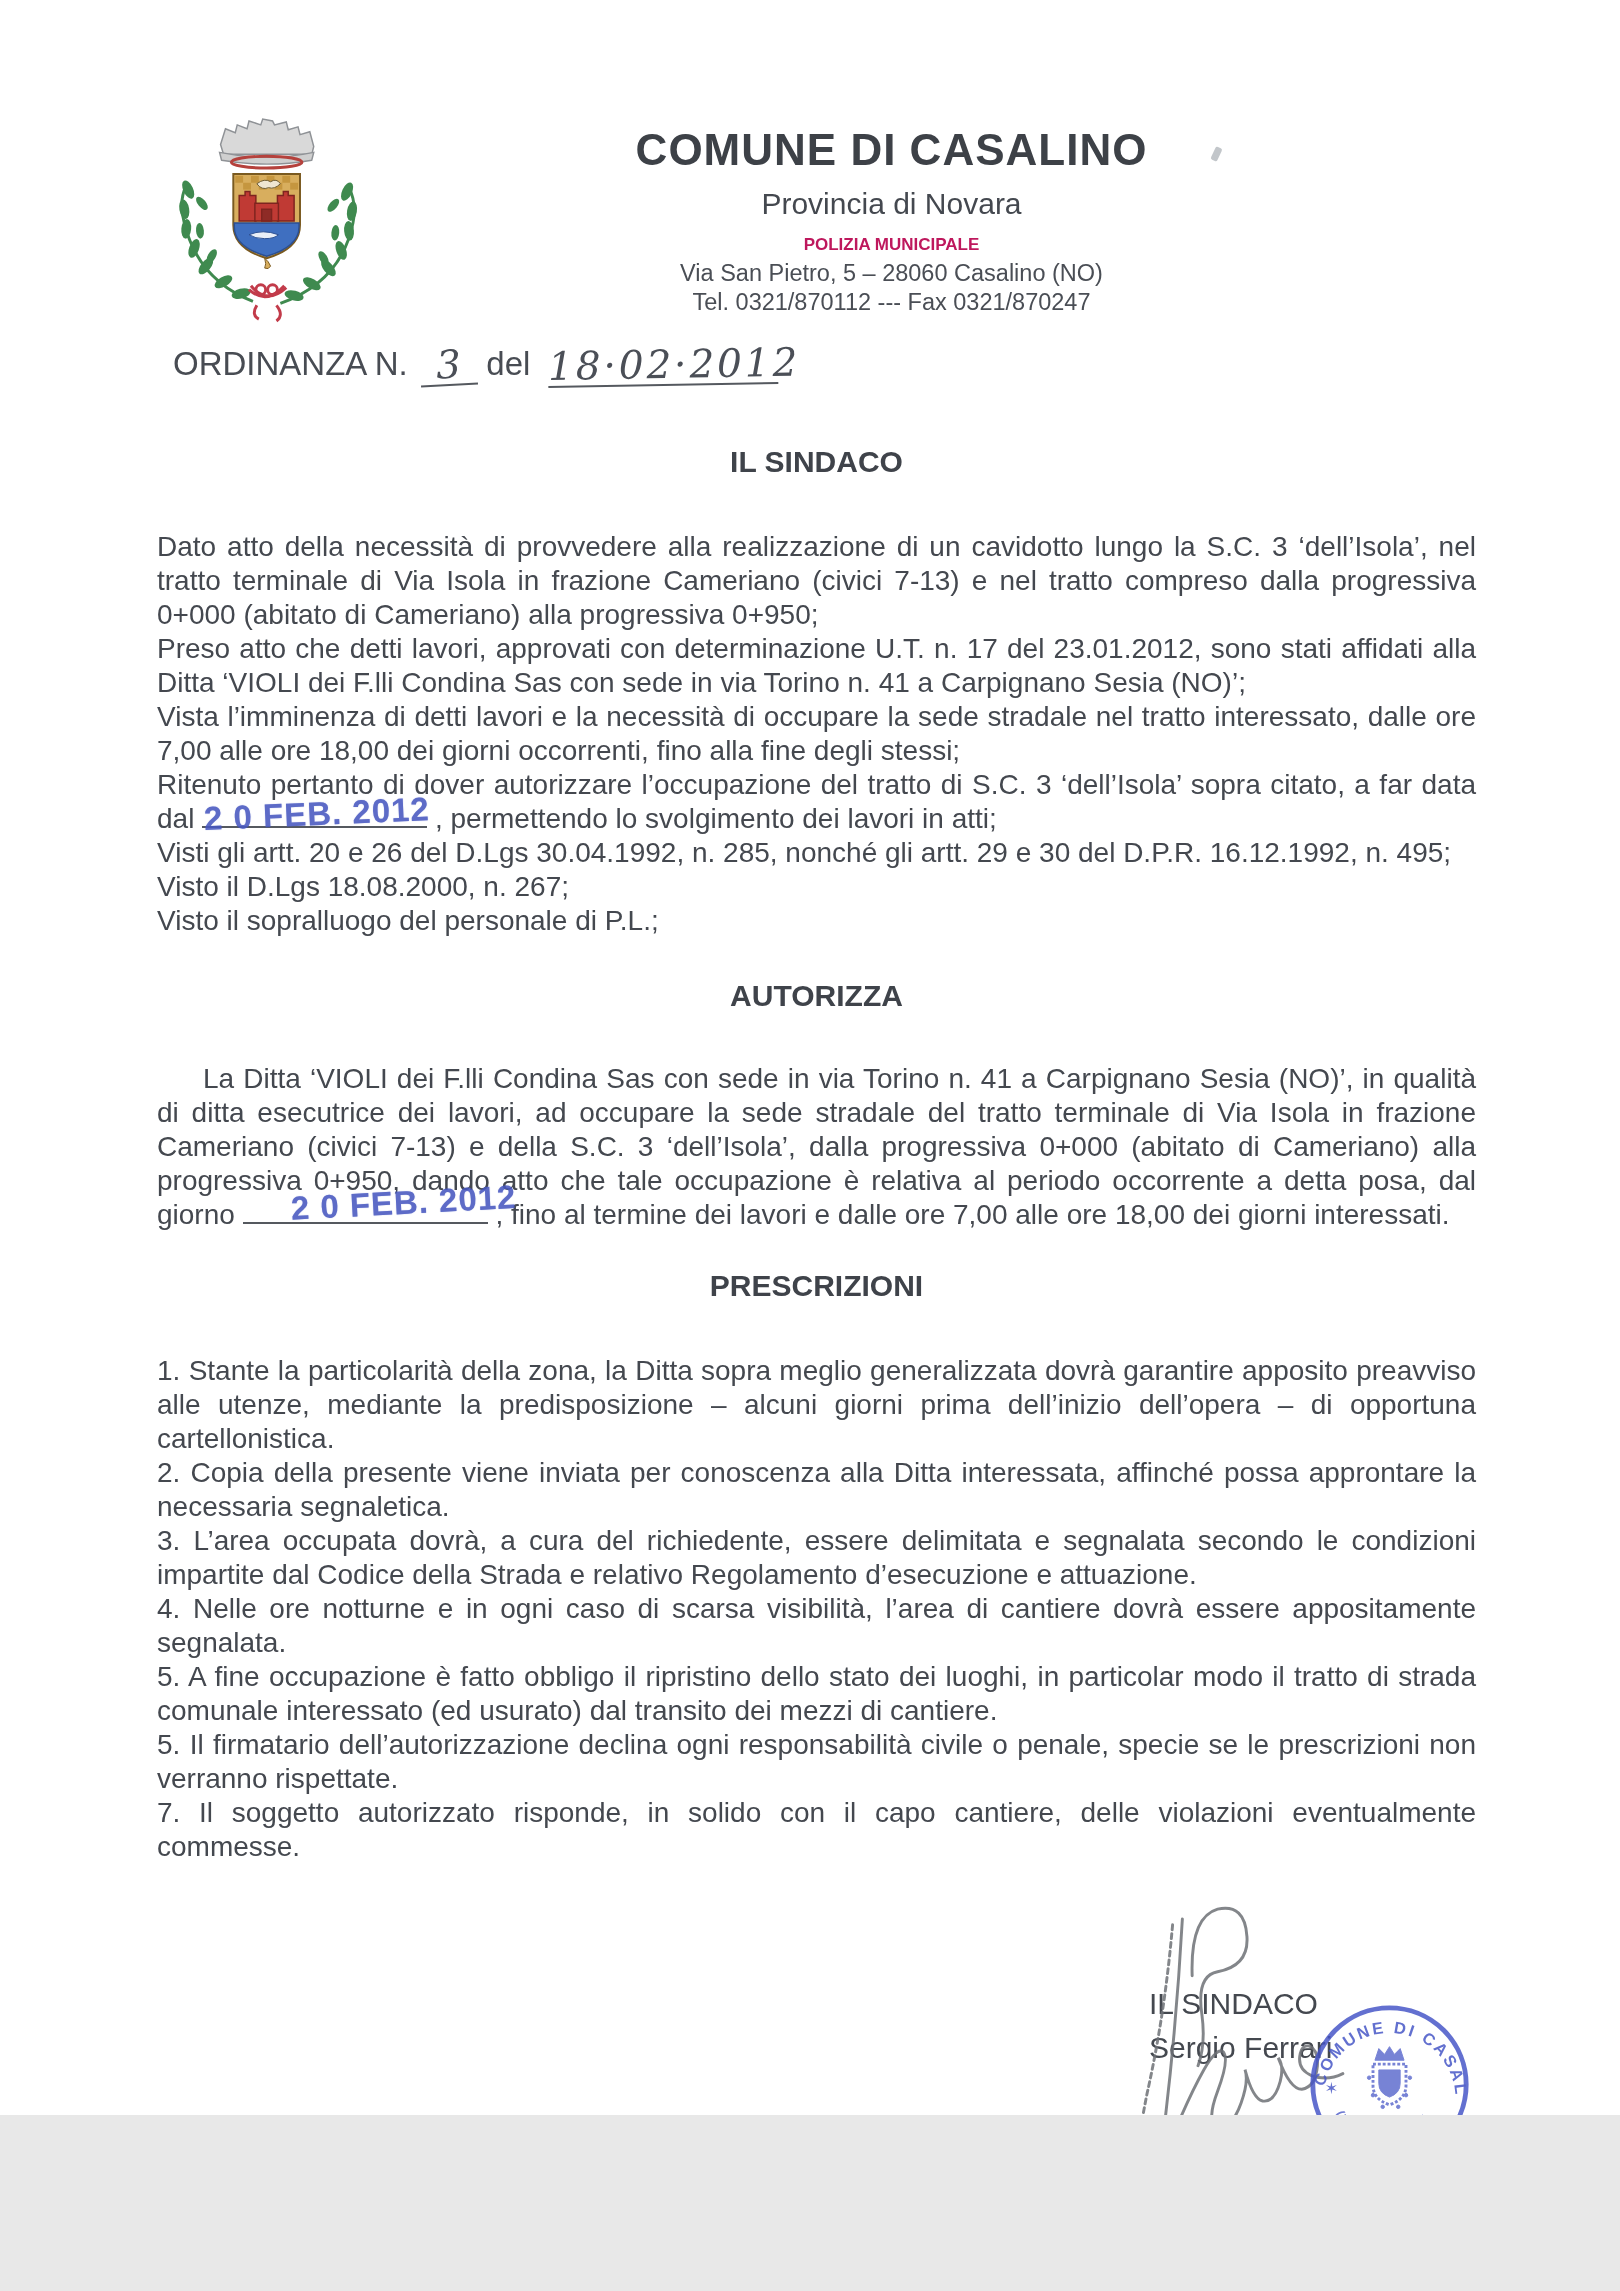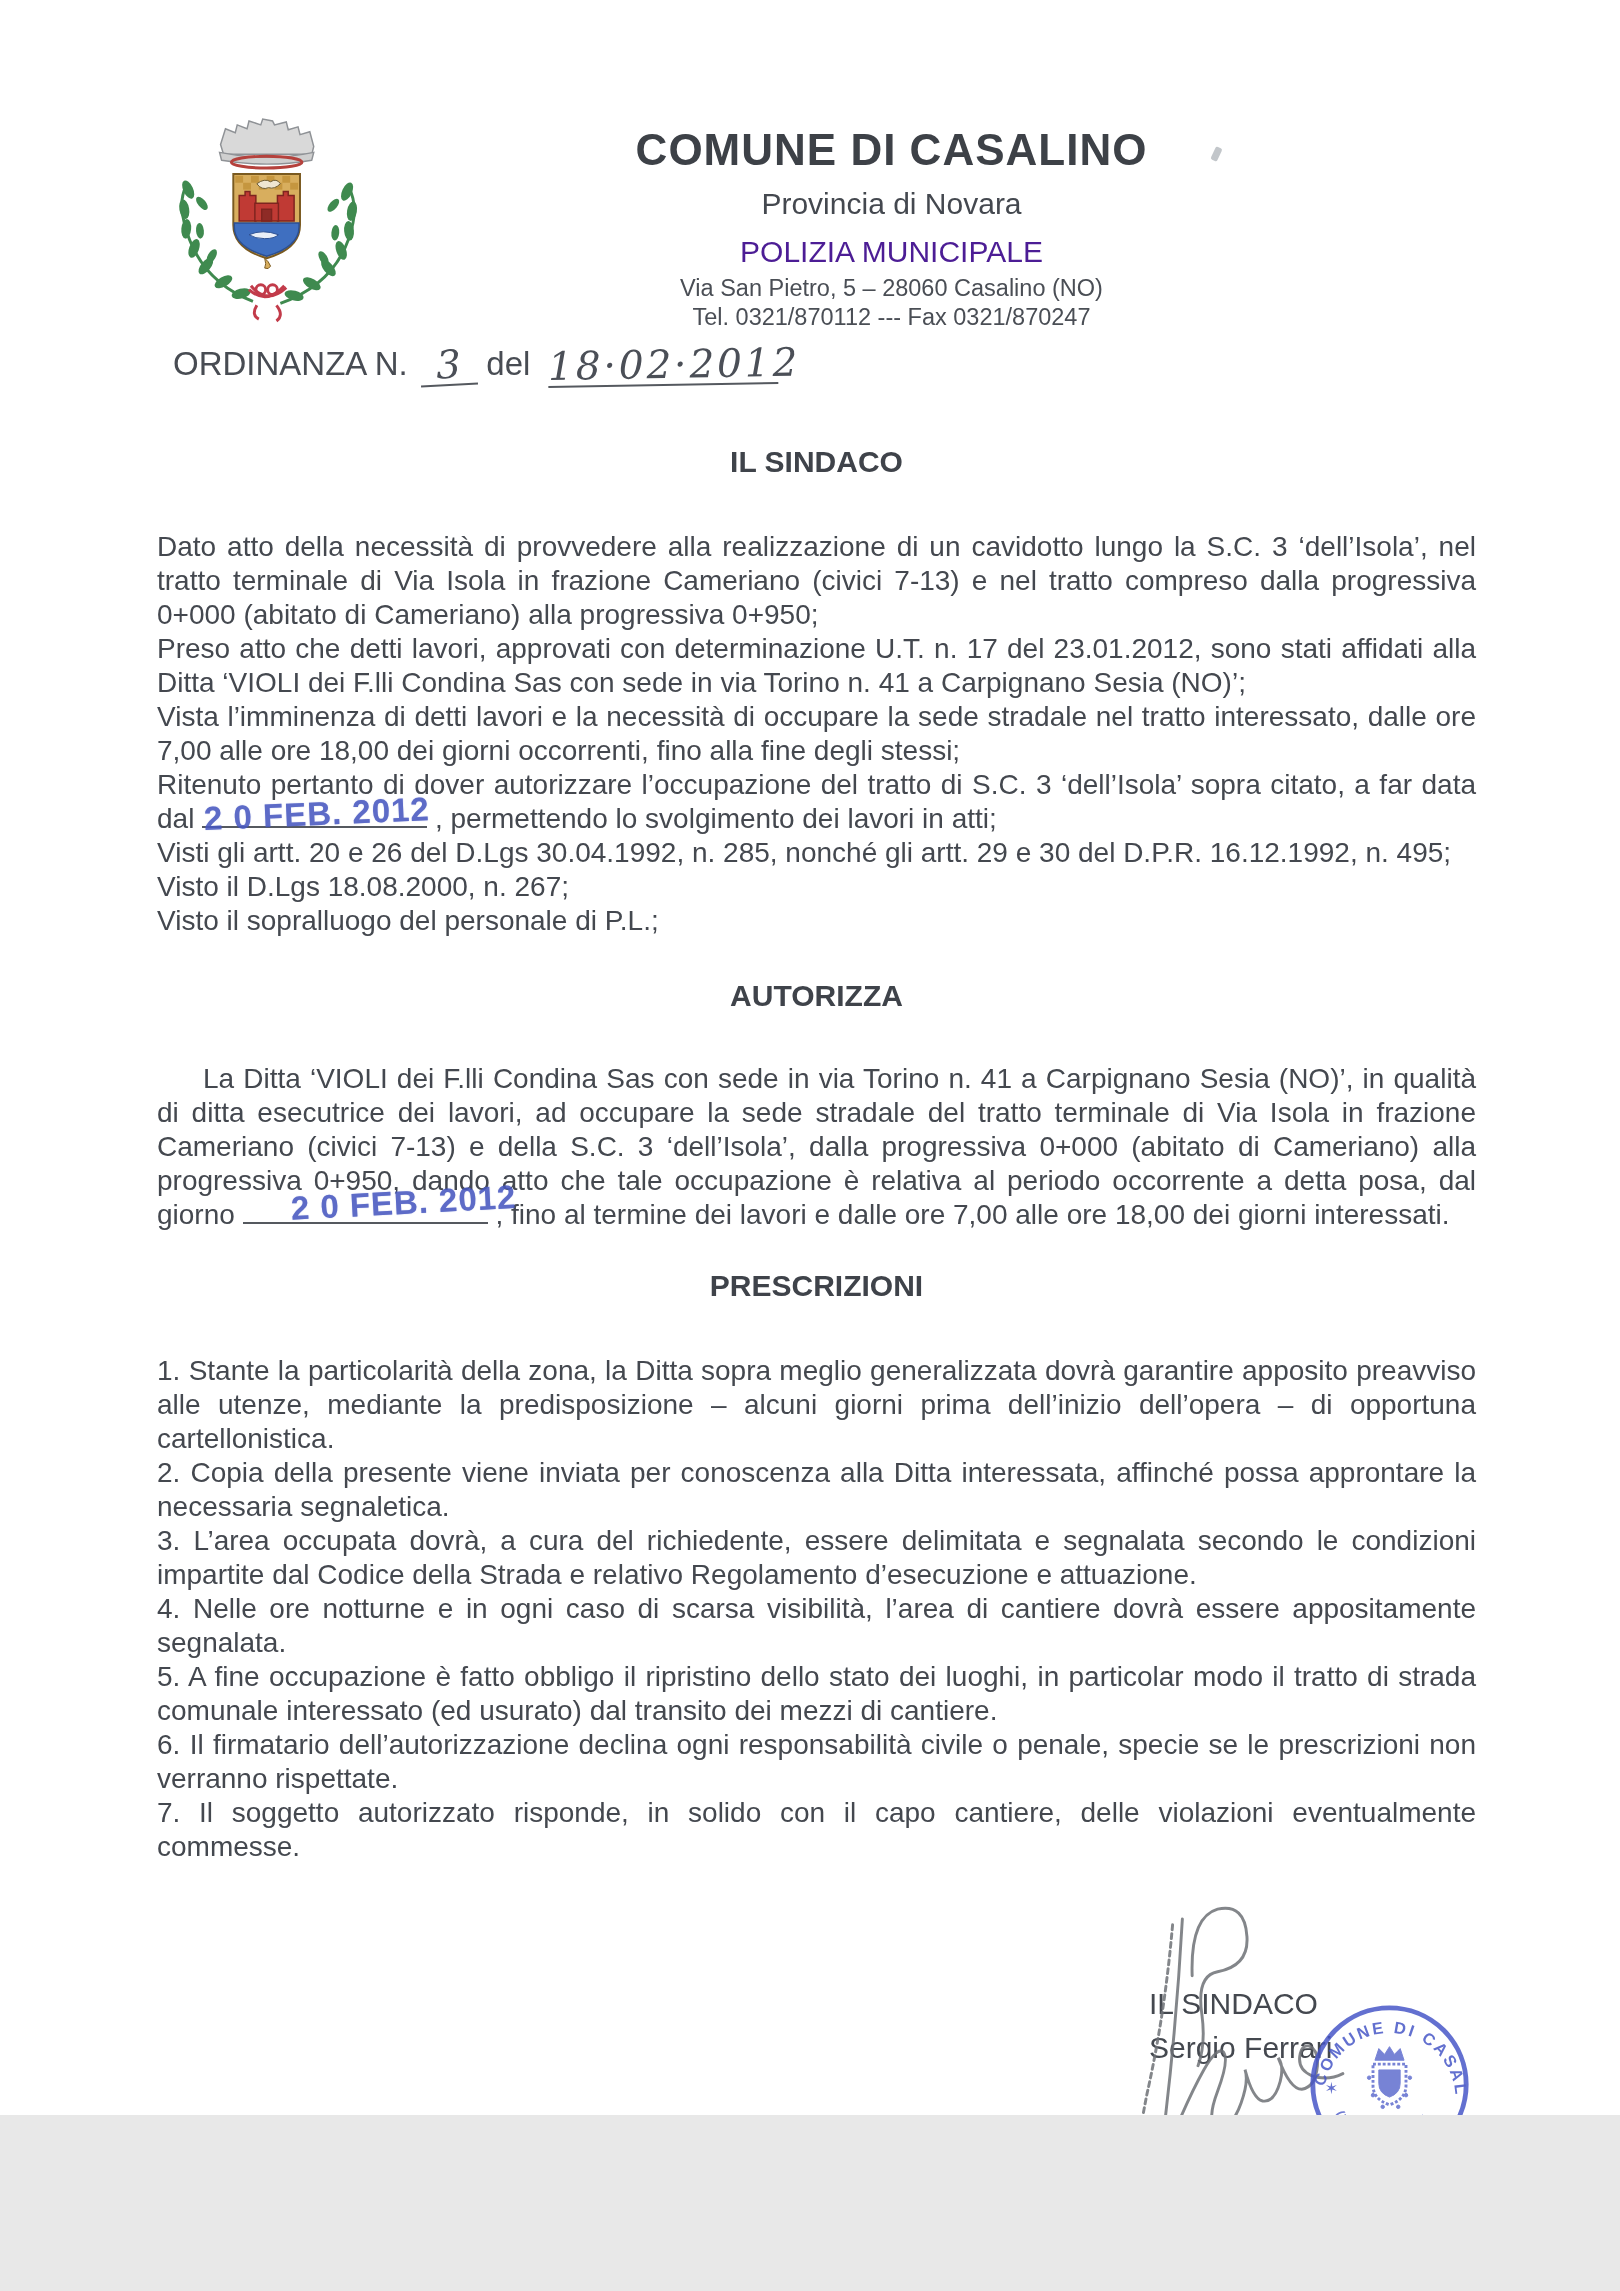--- a/index.html
+++ b/index.html
@@ -13,21 +13,21 @@
     margin:0 auto;
   }
   
   .crest{position:absolute;left:147px;top:113px;width:255px;height:216px;}
   .header-text{
     position:absolute;left:421px;top:125px;width:941px;
     text-align:center;line-height:1.15;
   }
   .h-title{font-size:44px;font-weight:bold;letter-spacing:1px;color:#3d4147;}
   .h-sub{font-size:30px;margin-top:11.8px;color:#44484f;}
-  .h-office{font-size:30px;font-weight:normal;margin-top:12.7px;color:#4c1d95;}
+  .h-office{font-size:17px;font-weight:bold;margin-top:12.7px;color:#be185d;}
   .h-addr{font-size:23.5px;margin-top:5.9px;color:#4a4e55;}
   .h-tel{font-size:23.5px;margin-top:2px;color:#4a4e55;}
   .scan-speck{
     position:absolute;left:1213px;top:147px;width:6.9px;height:13.7px;
     background:#9aa0a6;transform:rotate(25deg);opacity:.6;border-radius:2px;
   }
   
   .ord-line{
     position:absolute;left:173px;top:345px;font-size:33px;color:#484c53;
     display:flex;align-items:flex-start;
@@ -194,21 +194,21 @@
 
     <p class="auth-par"><span>La Ditta ‘VIOLI dei F.lli Condina Sas con sede in via Torino n. 41 a Carpignano Sesia (NO)’, in qualità di ditta esecutrice dei lavori, ad occupare la sede stradale del tratto terminale di Via Isola in frazione Cameriano (civici 7-13) e della S.C. 3 ‘dell’Isola’, dalla progressiva 0+000 (abitato di Cameriano) alla progressiva 0+950, dando atto che tale occupazione è relativa al periodo occorrente a detta posa, dal giorno</span><span class="stamp-slot slot-2"><span class="date-stamp">2 0 FEB. 2012</span></span><span>, fino al termine dei lavori e dalle ore 7,00 alle ore 18,00 dei giorni interessati.</span></p>
 
     <h2 class="sec-head head-prescrizioni">PRESCRIZIONI</h2>
 
     <p>1. Stante la particolarità della zona, la Ditta sopra meglio generalizzata dovrà garantire apposito preavviso alle utenze, mediante la predisposizione – alcuni giorni prima dell’inizio dell’opera – di opportuna cartellonistica.</p>
     <p>2. Copia della presente viene inviata per conoscenza alla Ditta interessata, affinché possa approntare la necessaria segnaletica.</p>
     <p>3. L’area occupata dovrà, a cura del richiedente, essere delimitata e segnalata secondo le condizioni impartite dal Codice della Strada e relativo Regolamento d’esecuzione e attuazione.</p>
     <p>4. Nelle ore notturne e in ogni caso di scarsa visibilità, l’area di cantiere dovrà essere appositamente segnalata.</p>
     <p>5. A fine occupazione è fatto obbligo il ripristino dello stato dei luoghi, in particolar modo il tratto di strada comunale interessato (ed usurato) dal transito dei mezzi di cantiere.</p>
-    <p>6. Il firmatario dell’autorizzazione declina ogni responsabilità civile o penale, specie se le prescrizioni non verranno rispettate.</p>
+    <p>5. Il firmatario dell’autorizzazione declina ogni responsabilità civile o penale, specie se le prescrizioni non verranno rispettate.</p>
     <p>7. Il soggetto autorizzato risponde, in solido con il capo cantiere, delle violazioni eventualmente commesse.</p>
   </div>
 
   <div class="sig-block">
     <div>IL SINDACO</div>
     <div>Sergio Ferrari</div>
   </div>
 
   <svg class="sig-svg" viewBox="0 0 280 320">
     <g fill="none" stroke="#6e7176" stroke-width="3" stroke-linecap="round" opacity=".85">

